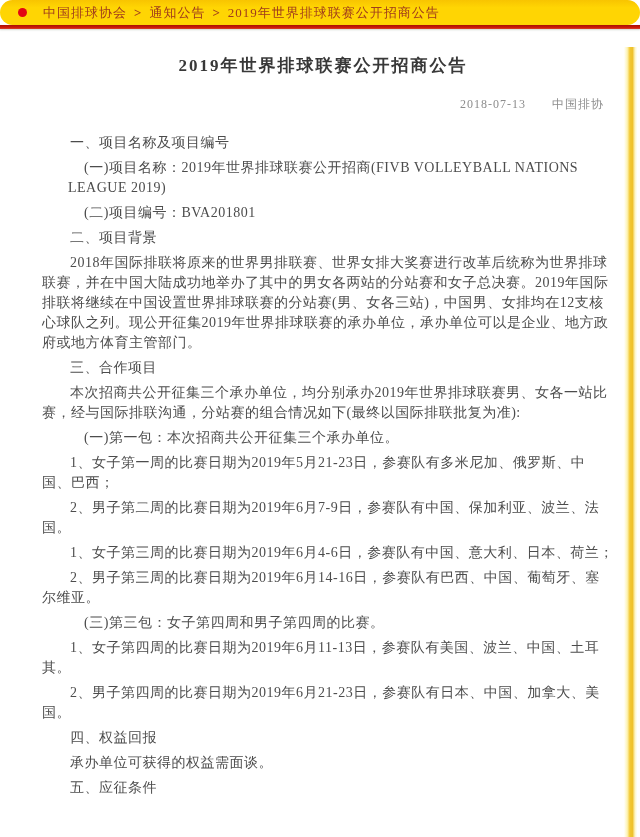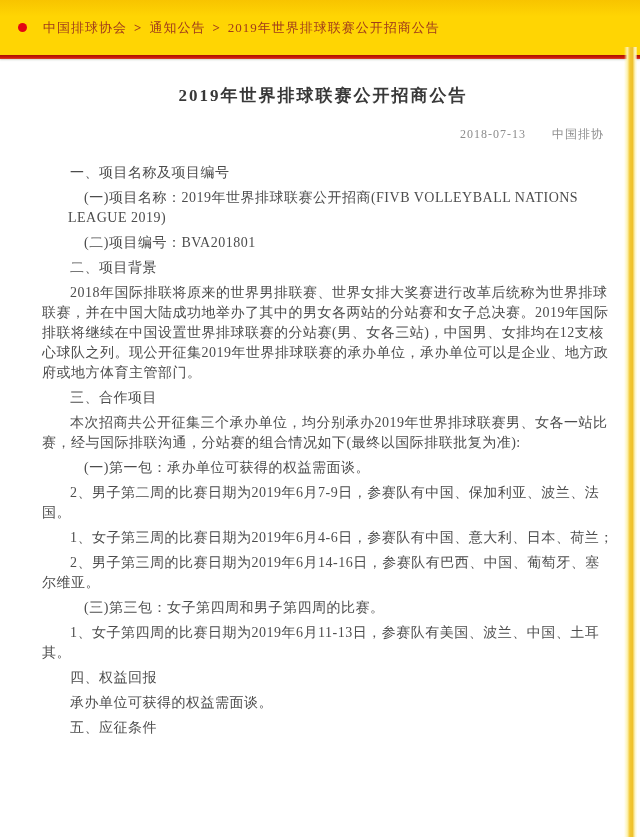--- a/index.html
+++ b/index.html
@@ -6,25 +6,26 @@
   html, body { width: 640px; height: 837px; }
   body {
     font-family: "Liberation Serif", "DejaVu Serif", serif;
     background: #ffffff;
     position: relative;
     overflow: hidden;
   }
 
   
   .topbar {
-    height: 55px;
+    height: 25px;
     background: linear-gradient(#f8c400, #ffd503 30%, #ffd503);
     display: flex;
     align-items: center;
     padding-left: 18px;
+    border-radius: 17px;
   }
   .dot {
     width: 9px; height: 9px;
     border-radius: 50%;
     background: #e30613;
     margin-right: 16px;
     flex: 0 0 auto;
   }
   .crumbs {
     font-size: 13px;
@@ -113,23 +114,25 @@
     <span class="date">2018-07-13</span><span class="source">中国排协</span>
   </div>
   <div class="body-wrap" id="article-body">
       <p class="section">一、项目名称及项目编号</p>
       <p class="item">(一)项目名称：2019年世界排球联赛公开招商(FIVB VOLLEYBALL NATIONS LEAGUE 2019)</p>
       <p class="item">(二)项目编号：BVA201801</p>
       <p class="section">二、项目背景</p>
       <p class="body">2018年国际排联将原来的世界男排联赛、世界女排大奖赛进行改革后统称为世界排球联赛，并在中国大陆成功地举办了其中的男女各两站的分站赛和女子总决赛。2019年国际排联将继续在中国设置世界排球联赛的分站赛(男、女各三站)，中国男、女排均在12支核心球队之列。现公开征集2019年世界排球联赛的承办单位，承办单位可以是企业、地方政府或地方体育主管部门。</p>
       <p class="section">三、合作项目</p>
       <p class="body">本次招商共公开征集三个承办单位，均分别承办2019年世界排球联赛男、女各一站比赛，经与国际排联沟通，分站赛的组合情况如下(最终以国际排联批复为准):</p>
-      <p class="item">(一)第一包：承办单位可获得的权益需面谈。</p>
+      <p class="item">(一)第一包：本次招商共公开征集三个承办单位。</p>
+      <p class="numbered">1、女子第一周的比赛日期为2019年5月21-23日，参赛队有多米尼加、俄罗斯、中国、巴西；</p>
       <p class="numbered">2、男子第二周的比赛日期为2019年6月7-9日，参赛队有中国、保加利亚、波兰、法国。</p>
       <p class="numbered">1、女子第三周的比赛日期为2019年6月4-6日，参赛队有中国、意大利、日本、荷兰；</p>
       <p class="numbered">2、男子第三周的比赛日期为2019年6月14-16日，参赛队有巴西、中国、葡萄牙、塞尔维亚。</p>
       <p class="item">(三)第三包：女子第四周和男子第四周的比赛。</p>
       <p class="numbered">1、女子第四周的比赛日期为2019年6月11-13日，参赛队有美国、波兰、中国、土耳其。</p>
+      <p class="numbered">2、男子第四周的比赛日期为2019年6月21-23日，参赛队有日本、中国、加拿大、美国。</p>
       <p class="section">四、权益回报</p>
       <p class="plain">承办单位可获得的权益需面谈。</p>
       <p class="section">五、应征条件</p>
     </div>
 </main>
 
 </body></html>

